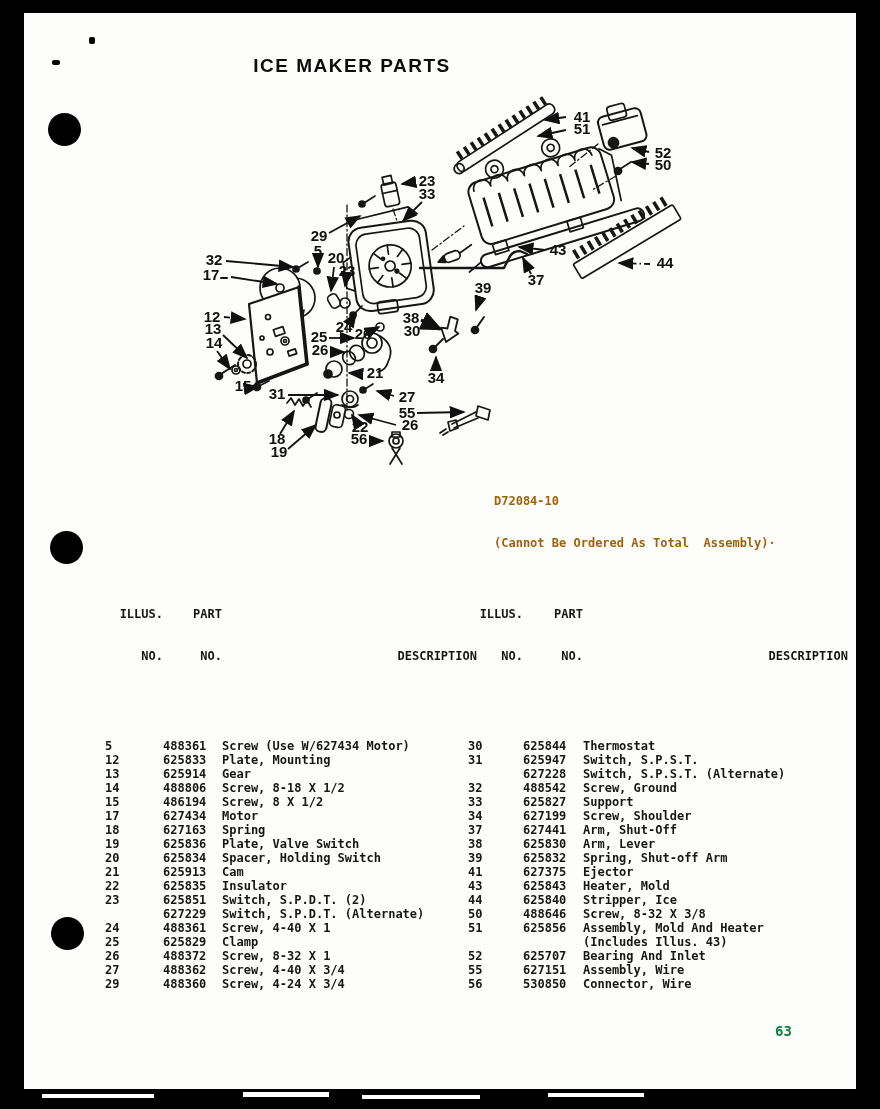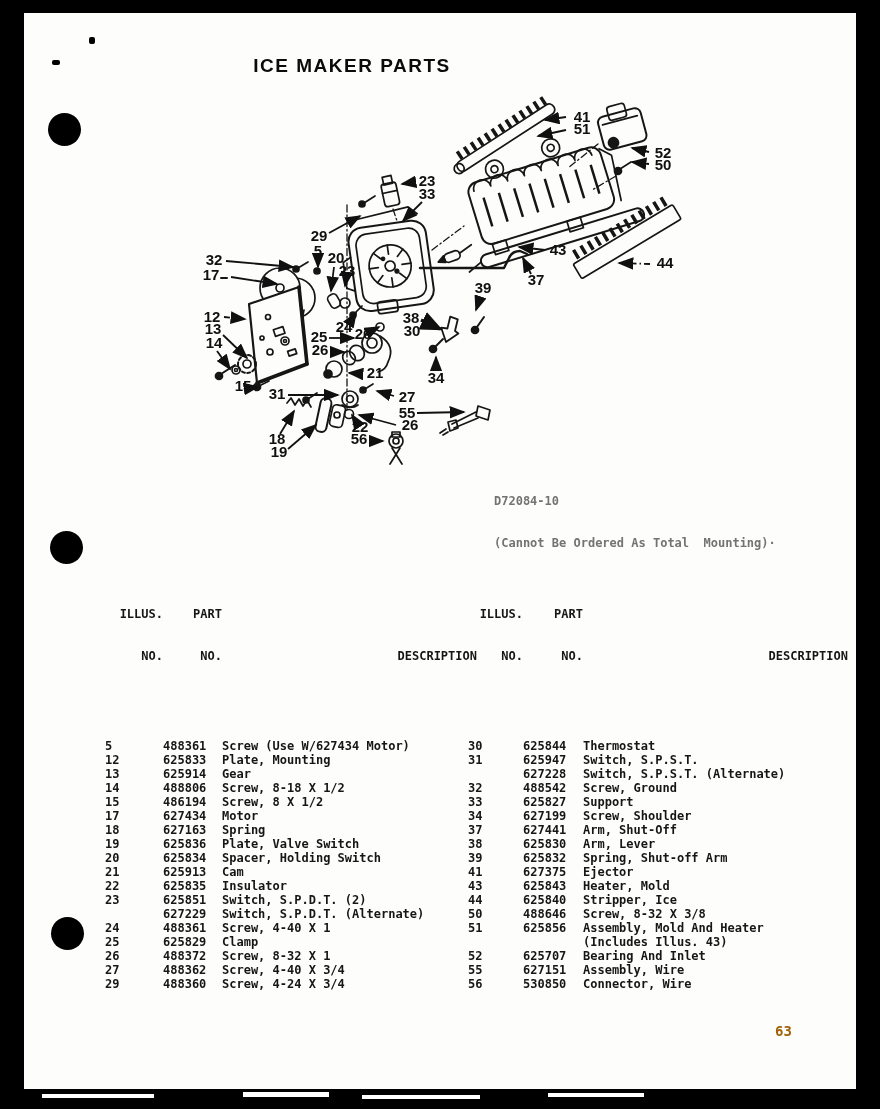--- a/index.html
+++ b/index.html
@@ -15,22 +15,22 @@
   #speck-2{left:52px;top:60px;width:8px;height:5px;}
   .wspeck{position:absolute;background:#fff;}
   #wspeck-1{left:42px;top:1094px;width:112px;height:4px;}
   #wspeck-2{left:243px;top:1092px;width:86px;height:5px;}
   #wspeck-3{left:362px;top:1095px;width:118px;height:4px;}
   #wspeck-4{left:548px;top:1093px;width:96px;height:4px;}
   .title{position:absolute;left:0;top:55px;width:704px;text-align:center;
          font:700 19px "Liberation Sans",sans-serif;letter-spacing:1.5px;color:#0b0b0b;}
   #diagram{position:absolute;left:0;top:0;width:880px;height:1109px;}
   .caption{position:absolute;left:494px;top:466px;font:700 12px "DejaVu Sans Mono",monospace;
-           line-height:14px;color:#737373;white-space:pre;}
-  .pagenum{position:absolute;left:775px;top:1023px;font:700 14px "DejaVu Sans Mono",monospace;color:#a16207;}
+           line-height:14px;color:#a16207;white-space:pre;}
+  .pagenum{position:absolute;left:775px;top:1023px;font:700 14px "DejaVu Sans Mono",monospace;color:#15803d;}
   .ptable{position:absolute;top:551px;font:700 12px "DejaVu Sans Mono",monospace;
           line-height:14px;color:#161616;white-space:pre;}
   #table-left{left:105px;width:372px;}
   #table-right{left:468px;width:380px;}
   .hrow,.trow{display:grid;}
   #table-left .hrow,#table-left .trow{grid-template-columns:58px 59px 1fr;}
   #table-right .hrow,#table-right .trow{grid-template-columns:55px 60px 1fr;}
   .thead{margin-bottom:20px;text-align:right;}
   #table-left .desc-h{padding-left:68px;}
   #table-right .desc-h{padding-left:72px;}
@@ -313,21 +313,21 @@
       <text x="412" y="336" class="callout">30</text>
       <line x1="480" y1="298" x2="476" y2="310" stroke="#111111" stroke-width="1.8" marker-end="url(#arr)"></line>
       <text x="483" y="293" class="callout">39</text>
       <line x1="436" y1="371" x2="436" y2="357" stroke="#111111" stroke-width="1.8" marker-end="url(#arr)"></line>
       <text x="436" y="383" class="callout">34</text>
     </g>
 </svg>
 
 <div class="caption">
   <div>D72084-10</div>
-  <div>(Cannot Be Ordered As Total  Mounting)·</div>
+  <div>(Cannot Be Ordered As Total  Assembly)·</div>
 </div>
 
 <div class="ptable" id="table-left">
   <div class="thead">
     <div class="hrow">
       <span>ILLUS.</span>
       <span>PART</span>
       <span></span>
     </div>
     <div class="hrow">

